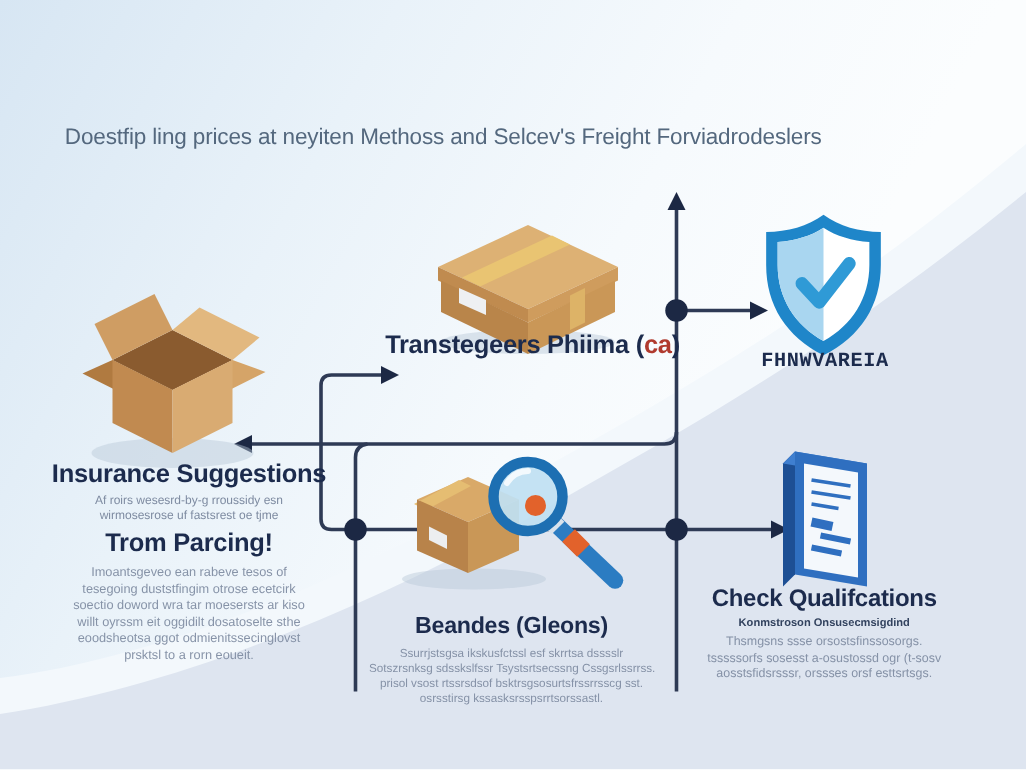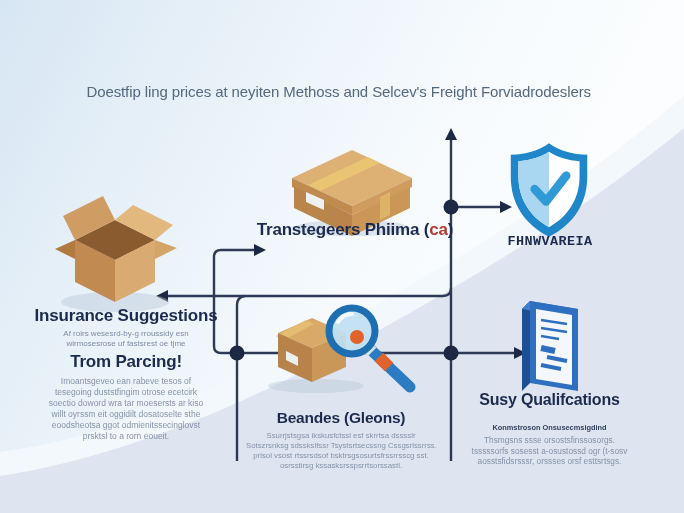--- a/index.html
+++ b/index.html
@@ -17,21 +17,21 @@
   .sec-body{color:#7e8ba1;opacity:.92;}
   .sec-body div{white-space:nowrap;}
   .red{color:#b03a2e;}
   .paren{color:#1c2b4d;}
   
   .title{
     position:absolute;left:0;top:40px;width:684px;text-align:center;
     font-size:34px;font-weight:700;color:#1a2740;letter-spacing:-0.6px;
   }
   .subtitle{
-    position:absolute;left:0;top:83px;width:591px;text-align:right;
+    position:absolute;left:0;top:83px;width:591px;text-align:center;
     font-size:15px;color:#54687e;letter-spacing:-0.1px;
   }
   
   .ins{left:18px;top:306px;width:216px;}
   .ins .sec-heading{font-size:17px;}
   .ins .subnote{font-size:8px;line-height:10px;color:#7e8ba1;margin-top:3px;}
   .ins .h2{font-size:17px;margin-top:3px;}
   .ins .sec-body{font-size:8.5px;line-height:11px;margin-top:4px;}
   
   .trans{left:243px;top:220px;width:224px;}
@@ -41,21 +41,21 @@
   .fhn{left:460px;top:234px;width:180px;font-family:Liberation Mono, monospace;}
   .fhn .sec-heading{font-size:13.5px;letter-spacing:.4px;}
   .fhn .sec-body{font-size:7.4px;line-height:10px;margin-top:4px;}
   
   .bea{left:246px;top:389px;width:190px;}
   .bea .sec-heading{font-size:15.5px;margin-top:20px;}
   .bea .sec-body{font-size:7.8px;line-height:10px;margin-top:4px;}
   
   .chk{left:457px;top:391px;width:185px;}
   .chk .sec-heading{font-size:16px;}
-  .chk .subbold{font-size:7.4px;font-weight:700;color:#33435f;margin-top:14px;}
+  .chk .subbold{font-size:7.4px;font-weight:700;color:#33435f;margin-top:1px;}
   .chk .sec-body{font-size:8.3px;line-height:10.5px;margin-top:3px;}
 </style>
 </head>
 <body>
 
 <div class="stage">
 
   <svg class="bg" width="684" height="513" viewBox="0 0 684 513">
     <path d="M684,96 C560,200 470,252 352,318 C240,382 112,438 0,452 L0,480 C120,462 248,408 362,344 C476,280 566,228 684,132 Z" fill="#f3f8fc"></path>
     <path d="M684,128 C566,224 476,276 362,340 C248,404 120,458 0,476 L0,513 L684,513 Z" fill="#dee5f0"></path>
@@ -176,21 +176,21 @@
     <div class="sec-heading">Beandes (Gleons)</div>
     <div class="sec-body">
       <div>Ssurrjstsgsa ikskusfctssl esf skrrtsa dsssslr</div>
       <div>Sotszrsnksg sdsskslfssr Tsystsrtsecssng Cssgsrlssrrss.</div>
       <div>prisol vsost rtssrsdsof bsktrsgsosurtsfrssrrsscg sst.</div>
       <div>osrsstirsg kssasksrsspsrrtsorssastl.</div>
     </div>
   </div>
 
   <div class="txt chk">
-    <div class="sec-heading">Susy Qualifcations</div>
+    <div class="sec-heading">Check Qualifcations</div>
     <div class="subbold">Konmstroson Onsusecmsigdind</div>
     <div class="sec-body">
       <div>Thsmgsns ssse orsostsfinssosorgs.</div>
       <div>tsssssorfs sosesst a-osustossd ogr (t-sosv</div>
       <div>aosstsfidsrsssr, orssses orsf esttsrtsgs.</div>
     </div>
   </div>
 
 </div>
 

